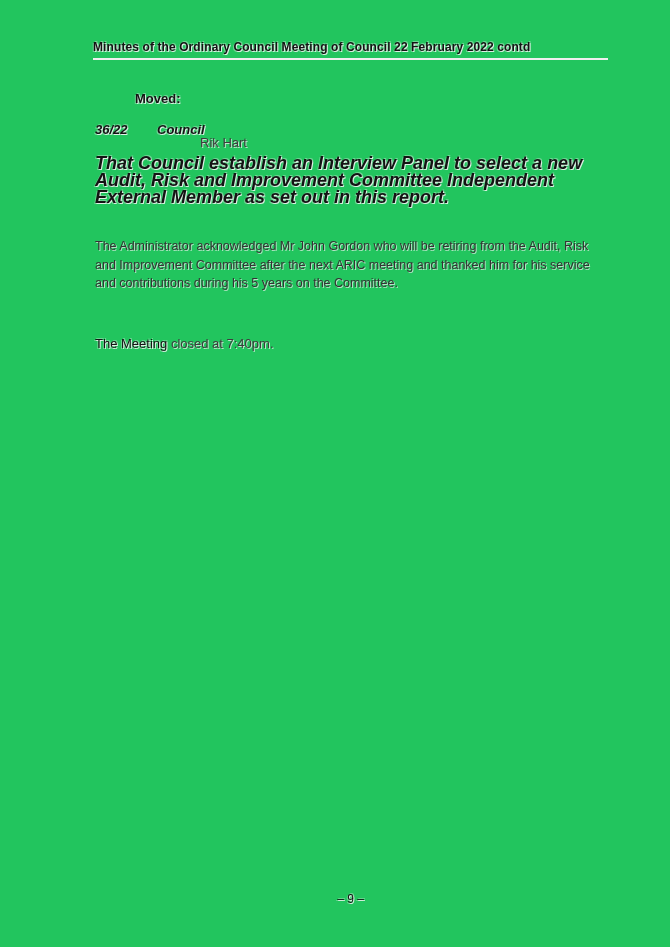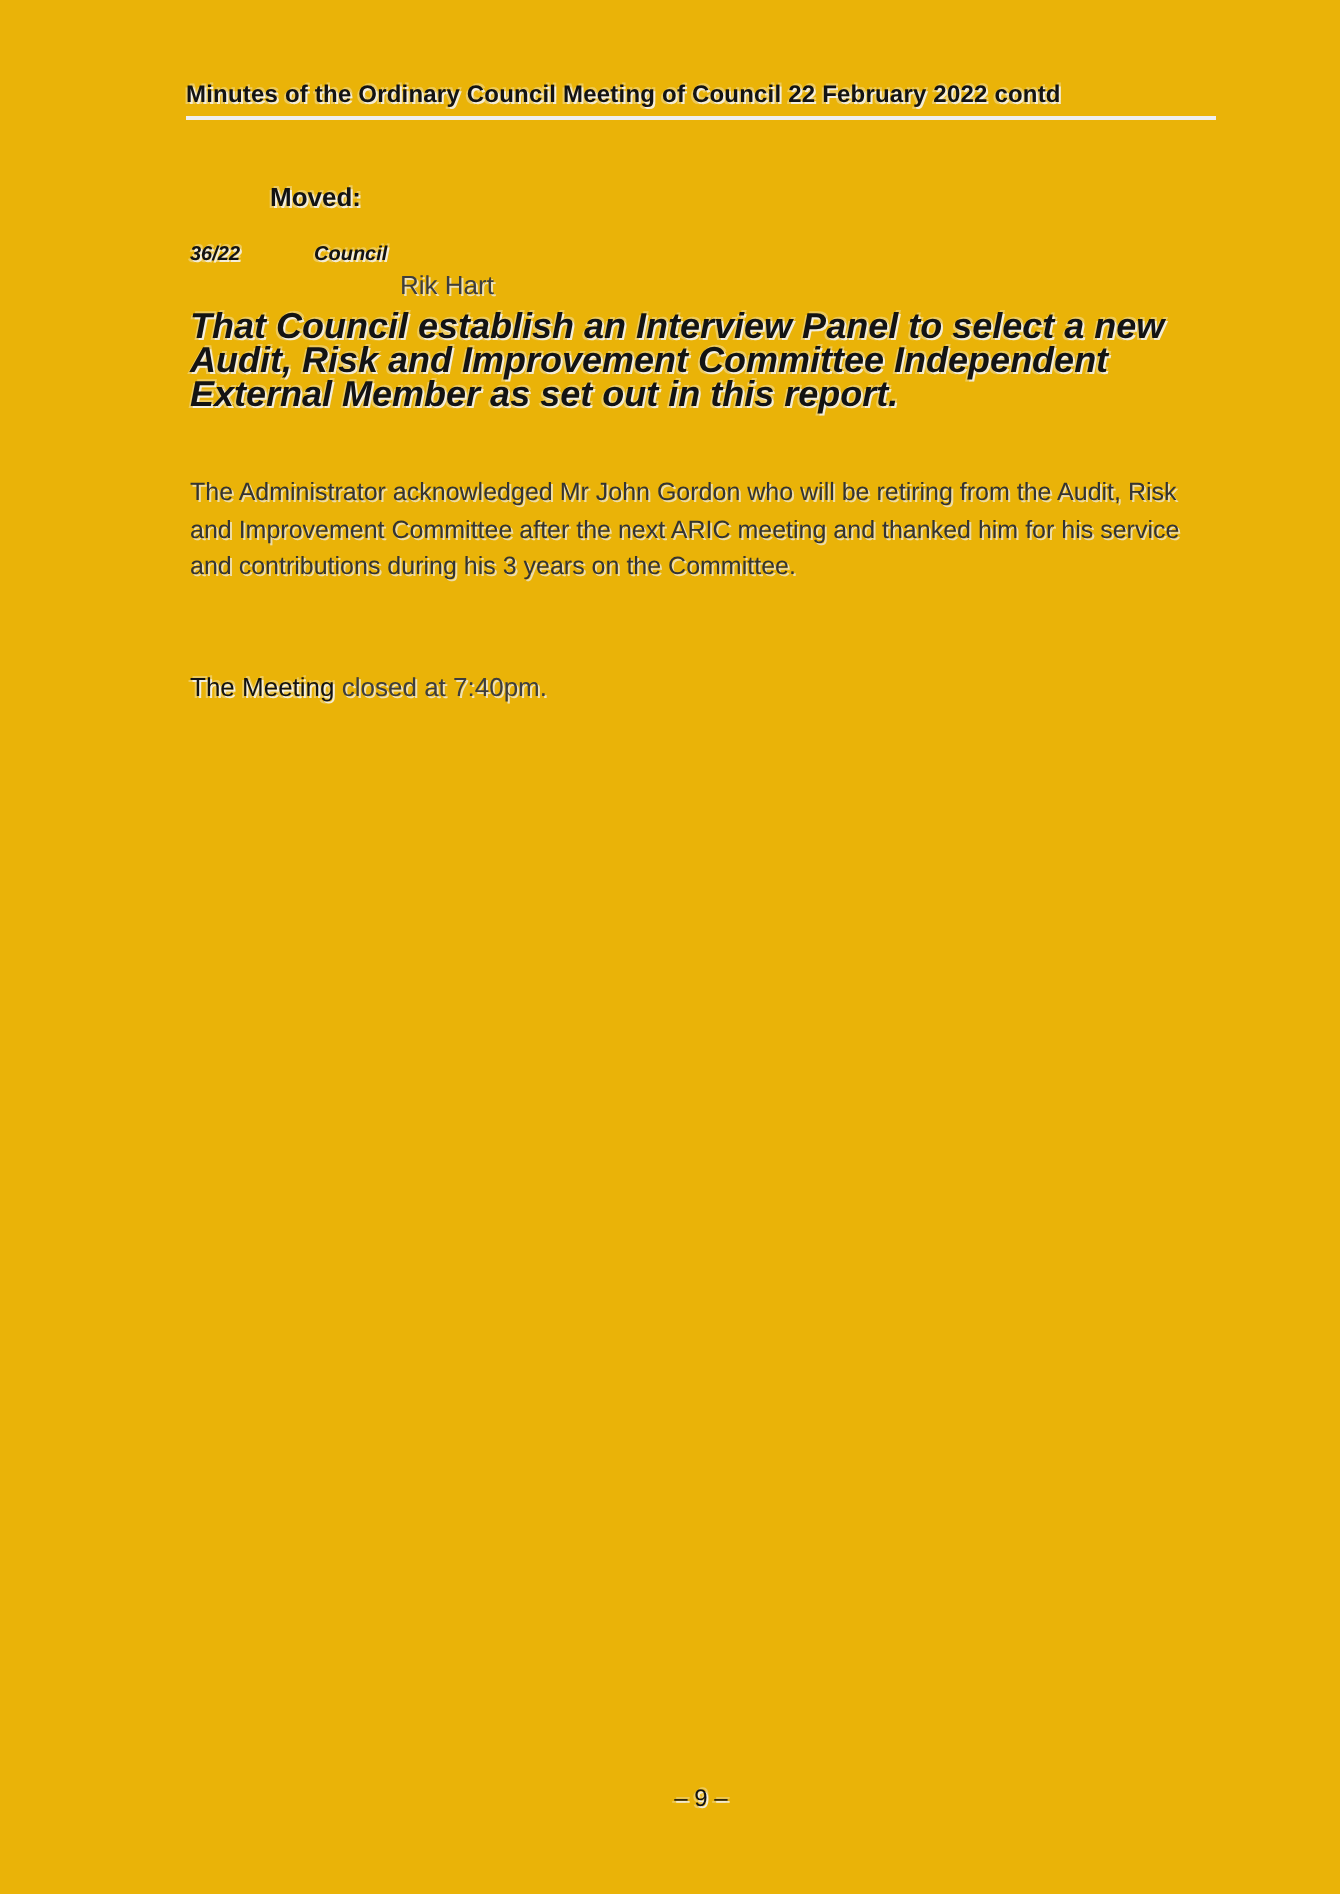--- a/index.html
+++ b/index.html
@@ -10,21 +10,21 @@
     width: 670px;
     height: 947px;
     background: #818181;
     font-family: "Liberation Sans", sans-serif;
     overflow: hidden;
   }
   .page {
     position: relative;
     width: 670px;
     height: 947px;
-    background: #eab308;
+    background: #22c55e;
   }
   
   .txt-strong {
     color: #131313;
     text-shadow:
       1px 1px 0 rgba(246,246,246,0.85),
       -1px 1px 0 rgba(246,246,246,0.35),
       1px -1px 0 rgba(246,246,246,0.35);
   }
   .txt-body {
@@ -61,21 +61,21 @@
   .moved-label {
     font-weight: bold;
     width: 65px;
     flex: 0 0 65px;
   }
 
   .resolution-row {
     position: absolute;
     left: 95px;
     top: 122px;
-    font-size: 10px;
+    font-size: 13px;
     font-weight: bold;
     font-style: italic;
     display: flex;
   }
   .resolution-number {
     width: 62px;
     flex: 0 0 62px;
   }
 
   .motion-para {
@@ -129,21 +129,21 @@
     <span class="txt-mid">Rik Hart</span>
   </div>
 
   <div class="resolution-row">
     <span class="resolution-number txt-strong">36/22</span>
     <span class="txt-strong">Council</span>
   </div>
 
   <div class="motion-para txt-strong">That Council establish an Interview Panel to select a new Audit, Risk and Improvement Committee Independent External Member as set out in this report.</div>
 
-  <div class="ack-para txt-body">The Administrator acknowledged Mr John Gordon who will be retiring from the Audit, Risk and Improvement Committee after the next ARIC meeting and thanked him for his service and contributions during his 3 years on the Committee.</div>
+  <div class="ack-para txt-body">The Administrator acknowledged Mr John Gordon who will be retiring from the Audit, Risk and Improvement Committee after the next ARIC meeting and thanked him for his service and contributions during his 5 years on the Committee.</div>
 
   <div class="closing-line">
     <span class="closing-bold txt-strong">The Meeting</span><span class="txt-mid"> closed at 7:40pm.</span>
   </div>
 
   <div class="page-footer txt-strong">– 9 –</div>
 
 </div>
 
 </body></html>

